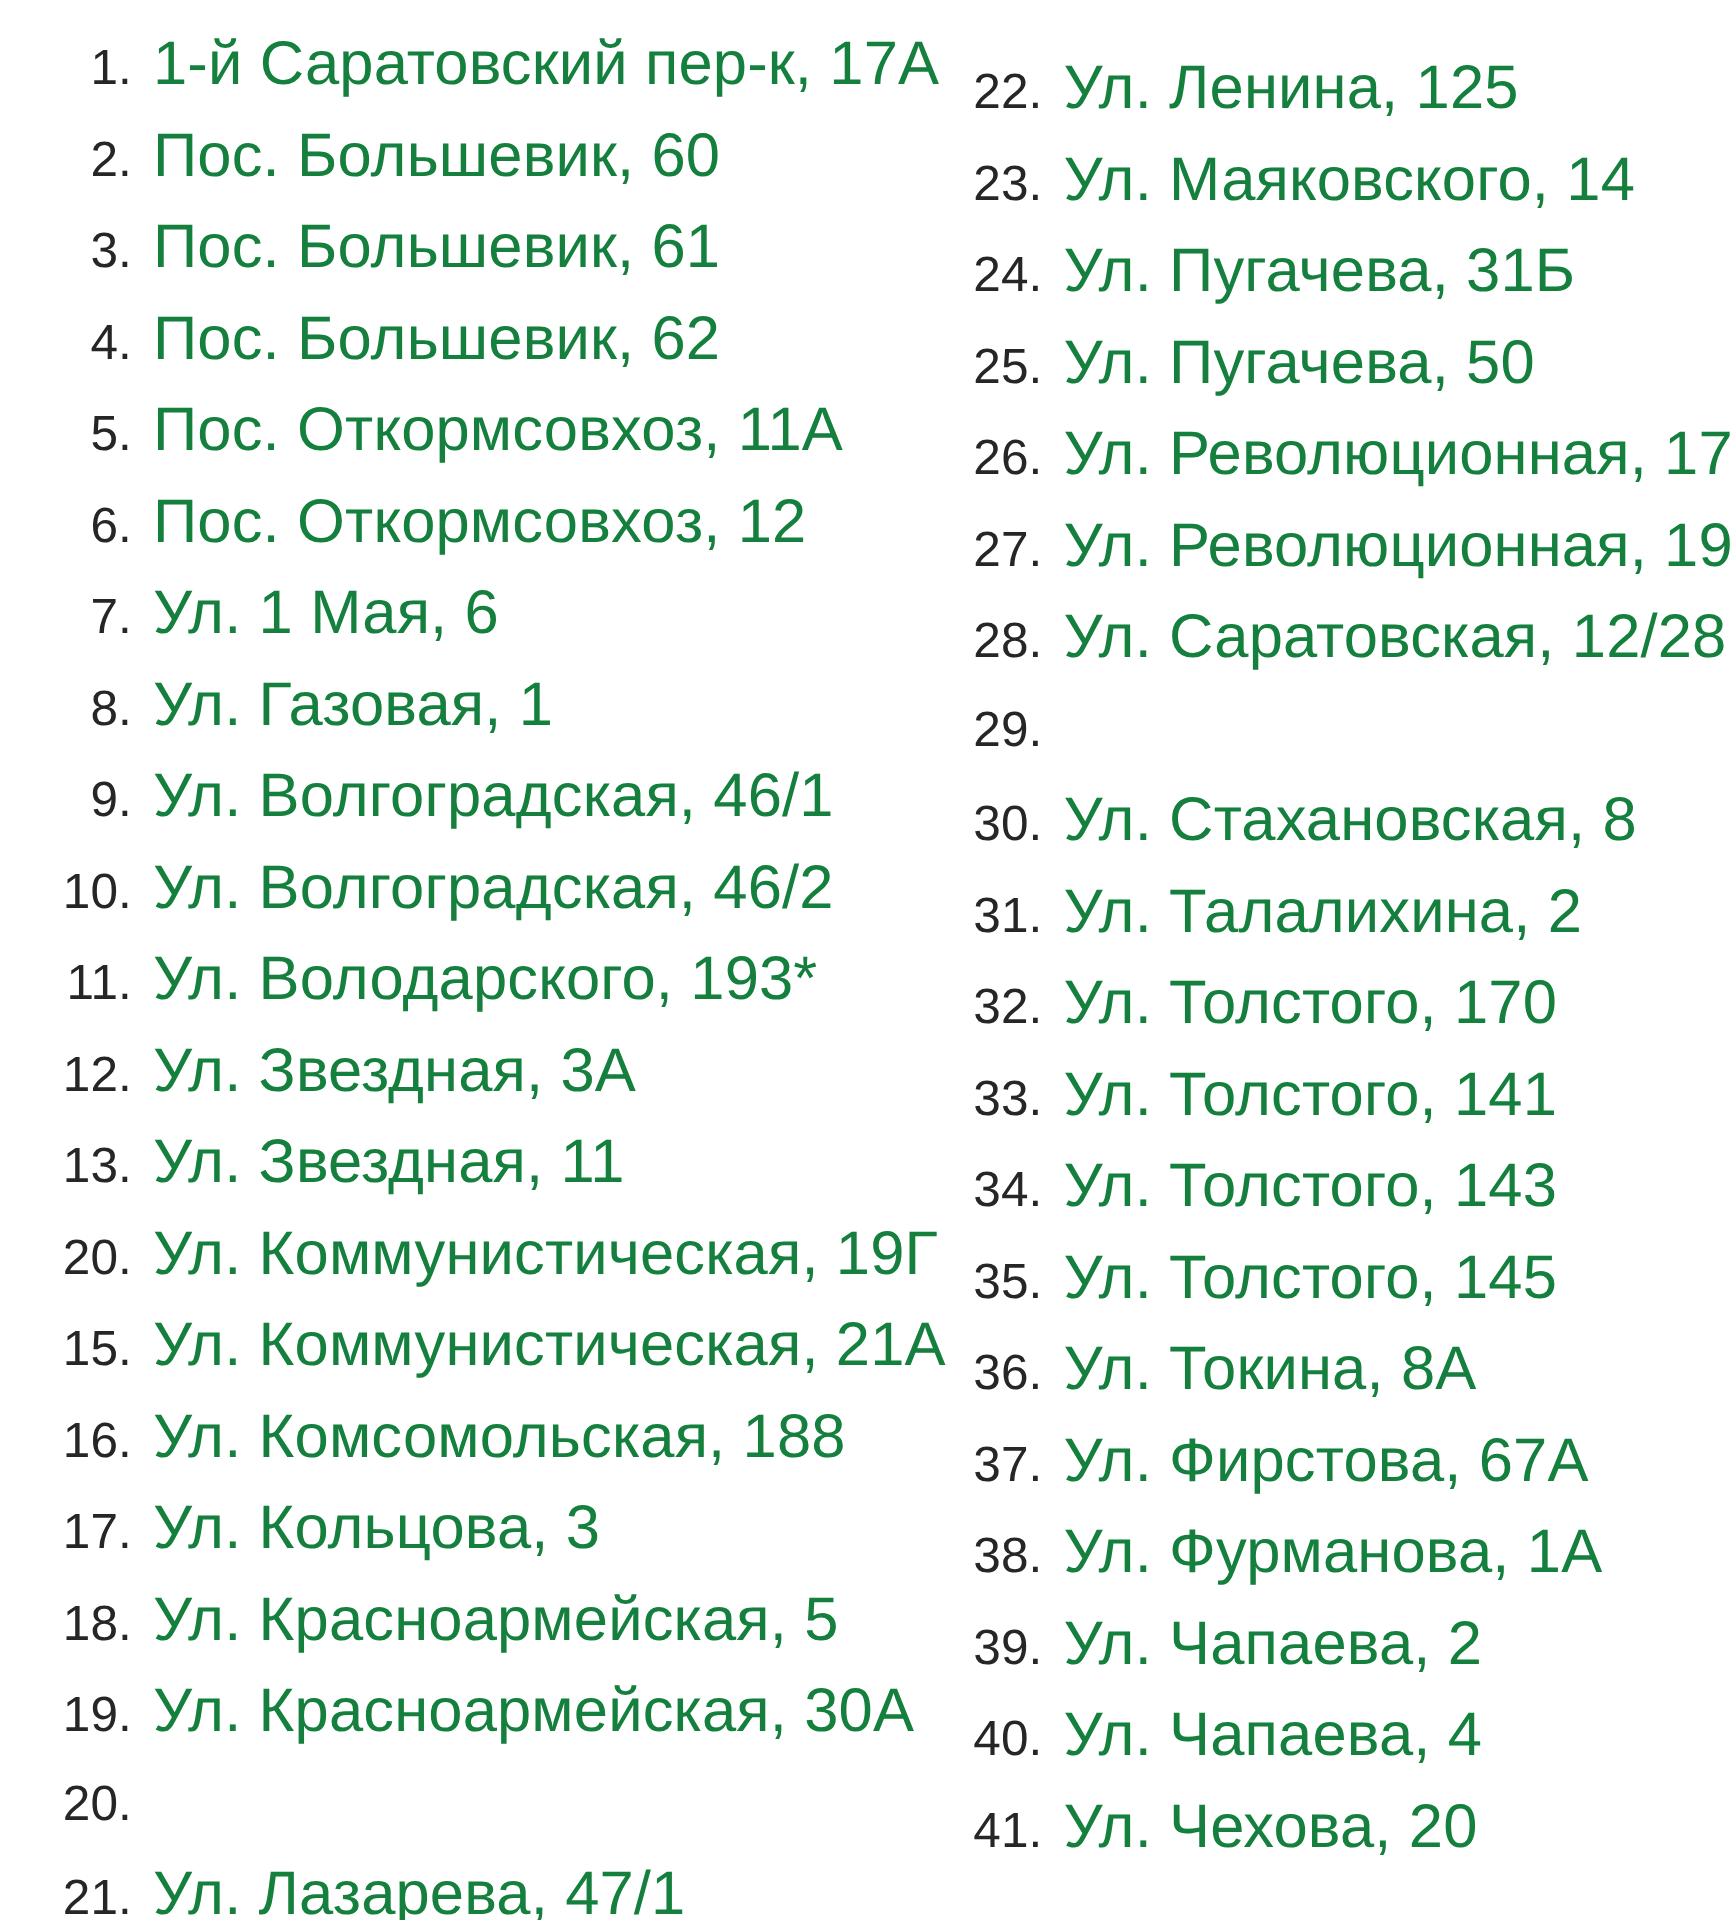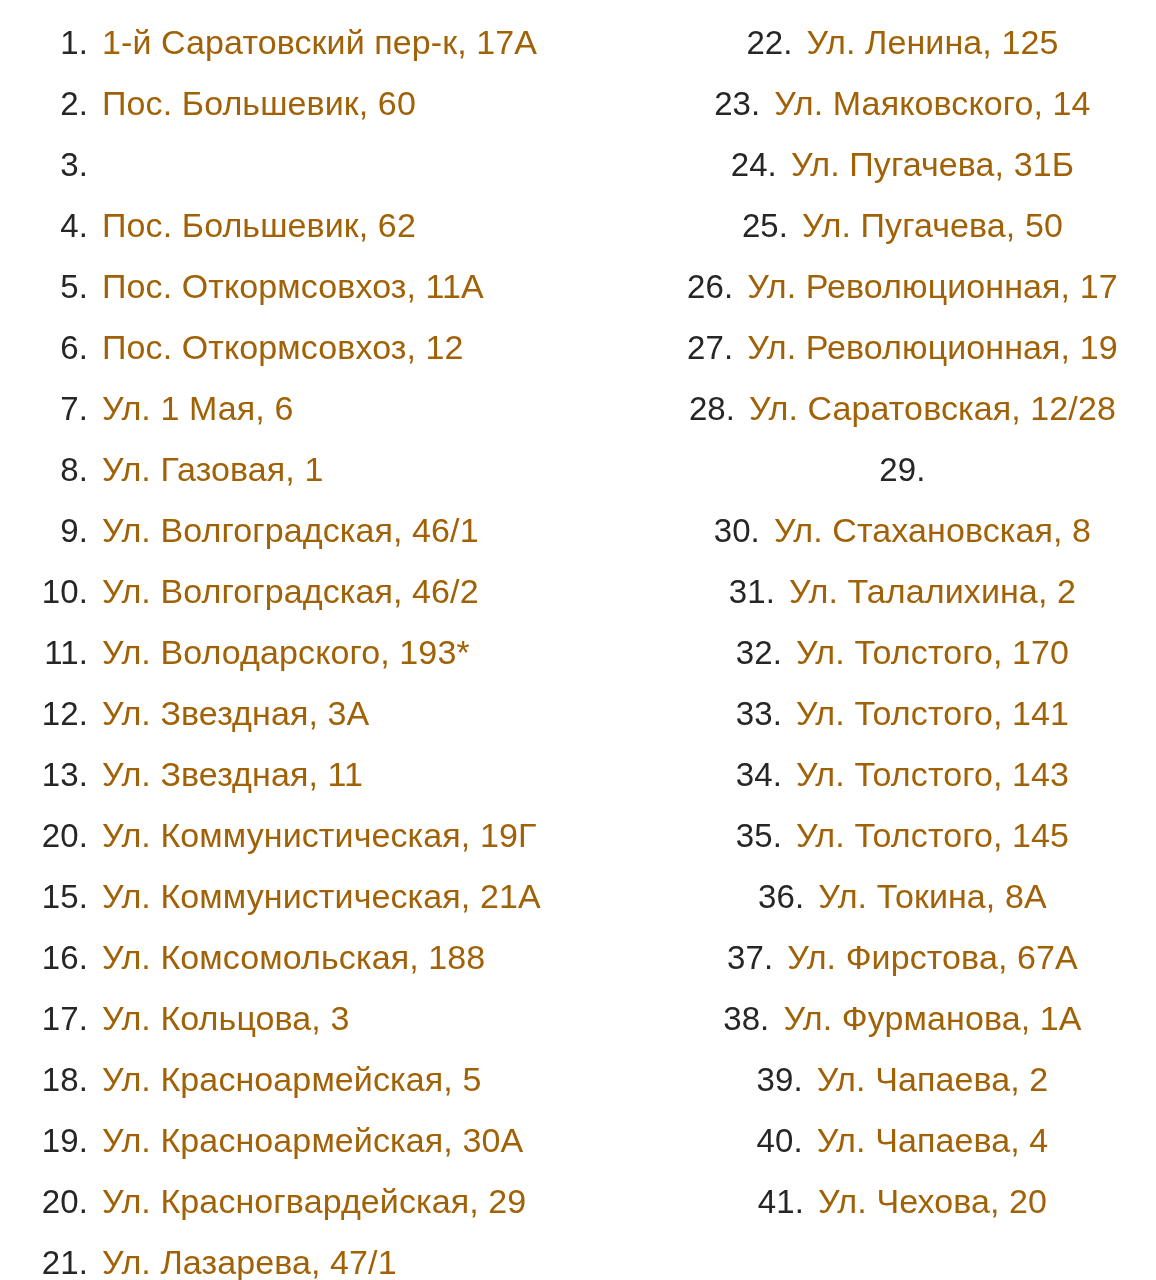--- a/index.html
+++ b/index.html
@@ -42,23 +42,22 @@
   }
 
   .column-left {
     width: 600px;
     padding-top: 12px;
     padding-left: 0;
   }
 
   .column-right {
     width: 556px;
-    padding-top: 12px;
+    padding-top: 28px;
     padding-left: 0;
-    align-items: center;
   }
 
   .list-item {
     display: flex;
     flex-direction: row;
     align-items: baseline;
     height: 61px;
     line-height: 61px;
     white-space: nowrap;
   }
@@ -75,23 +74,23 @@
     width: 88px;
   }
 
   .column-right .item-number {
     width: 77px;
     margin-left: 18px;
   }
 
   .item-text {
     flex: 0 0 auto;
-    font-size: 34px;
+    font-size: 41px;
     letter-spacing: 0.1px;
-    color: #a16207;
+    color: #15803d;
   }
 
   .column-left .item-text {
     padding-left: 14px;
   }
 
   .column-right .item-text {
     padding-left: 14px;
   }
 </style>
@@ -105,20 +104,21 @@
         <div class="list-item">
           <span class="item-number">1.</span>
           <span class="item-text">1-й Саратовский пер-к, 17А</span>
         </div>
         <div class="list-item">
           <span class="item-number">2.</span>
           <span class="item-text">Пос. Большевик, 60</span>
         </div>
         <div class="list-item">
           <span class="item-number">3.</span>
+          <span class="item-text">Пос. Большевик, 61</span>
         </div>
         <div class="list-item">
           <span class="item-number">4.</span>
           <span class="item-text">Пос. Большевик, 62</span>
         </div>
         <div class="list-item">
           <span class="item-number">5.</span>
           <span class="item-text">Пос. Откормсовхоз, 11А</span>
         </div>
         <div class="list-item">
@@ -172,21 +172,20 @@
         <div class="list-item">
           <span class="item-number">18.</span>
           <span class="item-text">Ул. Красноармейская, 5</span>
         </div>
         <div class="list-item">
           <span class="item-number">19.</span>
           <span class="item-text">Ул. Красноармейская, 30А</span>
         </div>
         <div class="list-item">
           <span class="item-number">20.</span>
-          <span class="item-text">Ул. Красногвардейская, 29</span>
         </div>
         <div class="list-item">
           <span class="item-number">21.</span>
           <span class="item-text">Ул. Лазарева, 47/1</span>
         </div>
       </div>
 
     <div class="column column-right">
         <div class="list-item">
           <span class="item-number">22.</span>

